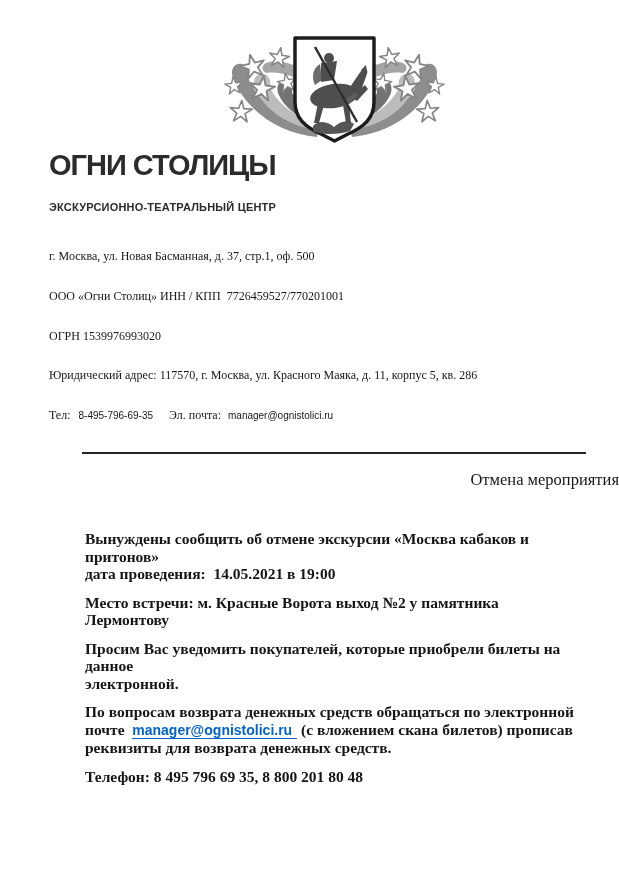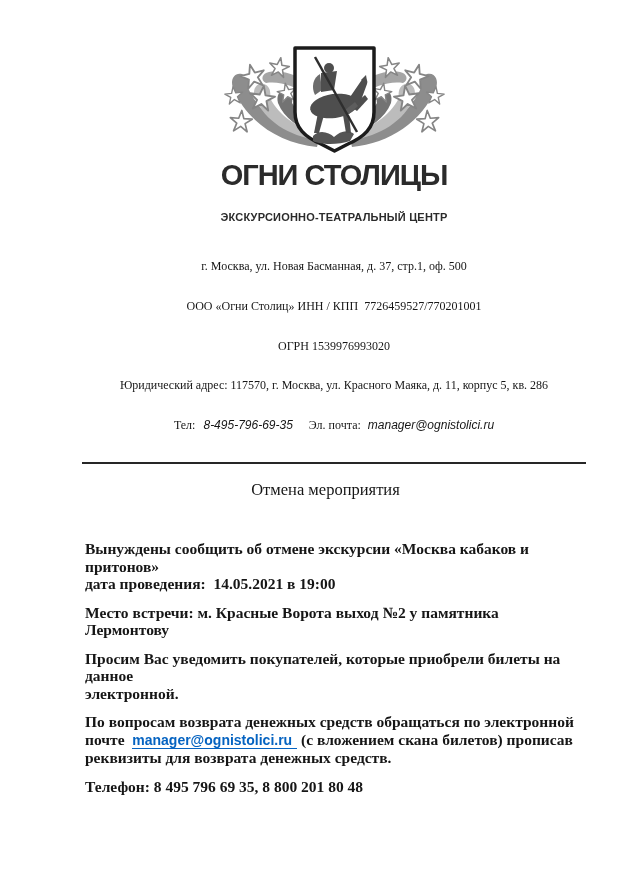--- a/index.html
+++ b/index.html
@@ -2,38 +2,38 @@
 <html><head>
 <meta charset="utf-8">
 <style>
   html,body{margin:0;padding:0;background:#e9e9e9;}
   .page{
     position:relative;width:619px;height:887px;background:#ffffff;
     font-family:"Liberation Serif",serif;color:#161616;overflow:hidden;
     margin:0 auto;
   }
   
-  .header{padding-top:44px;margin-left:49px;text-align:center;}
+  .header{padding-top:34px;margin-left:49px;}
   .logo-svg{display:block;margin:0 auto;}
   .logo-title{
     font-family:"Liberation Sans",sans-serif;font-weight:bold;
     font-size:29px;line-height:32px;letter-spacing:-1px;color:#2b2b2b;margin-top:2px;
   }
   .logo-sub{
     font-family:"Liberation Sans",sans-serif;font-weight:bold;
     font-size:11px;line-height:13px;letter-spacing:0.2px;color:#2b2b2b;margin-top:20px;
   }
   .addr{margin-top:10px;font-size:12px;line-height:13.2px;white-space:pre-wrap;}
   .addr-line{display:block;}
-  .sans-val{font-family:"Liberation Sans",sans-serif;font-size:12px;font-style:italic;}
+  .sans-val{font-family:"Liberation Sans",sans-serif;font-size:10px;}
   .tel-val{margin:0 16px 0 8px;}
   .email-val{margin-left:7px;}
   .rule{height:0;border-top:2px solid #262626;margin:4px 0 0 82px;width:504px;}
   
-  .heading{margin:15px 0 0 32px;text-align:center;font-size:16.5px;line-height:22px;}
+  .heading{margin:15px 0 0 32px;text-align:right;font-size:16.5px;line-height:22px;}
   .body-text{margin:39px 45px 0 85px;font-size:15.5px;line-height:17.5px;font-weight:bold;}
   .body-text p{margin:0 0 11px 0;white-space:pre-wrap;}
   .email-link{
     font-family:"Liberation Sans",sans-serif;font-size:14px;
     color:#0563c1;text-decoration:none;border-bottom:1px solid #0563c1;
     padding-right:5px;cursor:pointer;
   }
   
   .sig{
     display:flex;justify-content:space-between;align-items:flex-end;

